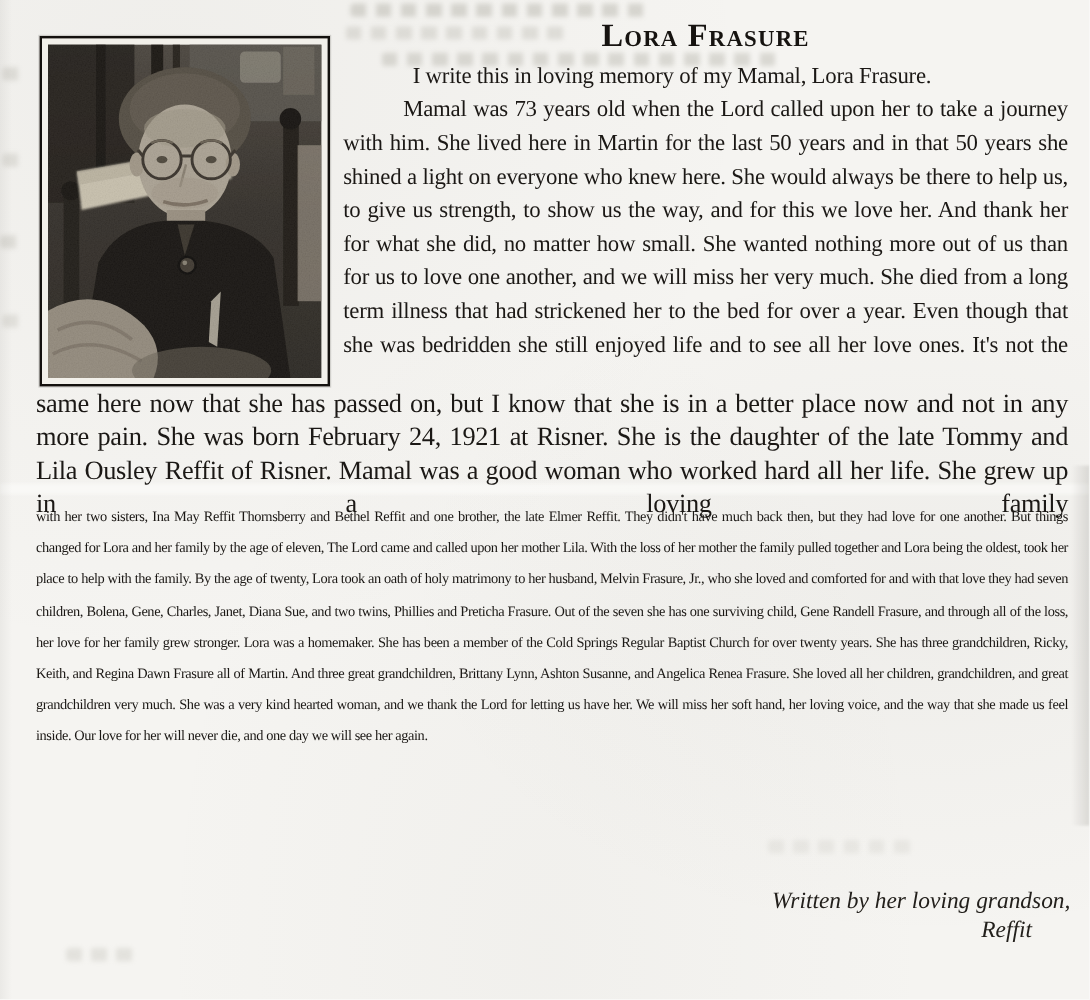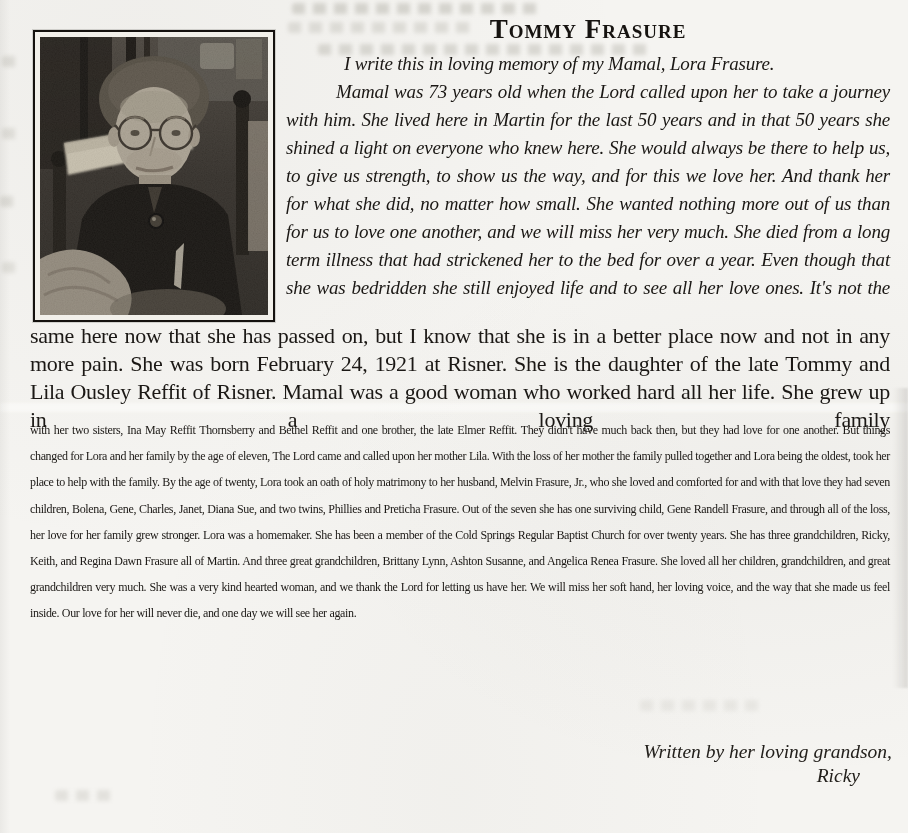--- a/index.html
+++ b/index.html
@@ -33,21 +33,20 @@
     position:absolute;left:286px;top:12px;width:604px;
     text-align:center;
     font-size:27px;line-height:34px;font-weight:bold;
     font-variant:small-caps;letter-spacing:1px;
     color:#161310;
   }
   .text-a{
     position:absolute;left:286px;top:50px;width:604px;
     font-size:19px;line-height:28px;letter-spacing:-0.2px;
     text-align:justify;
-    font-style:italic;
   }
   .text-a .intro{margin:0;text-indent:58px;}
   .text-a .beside{margin:0;text-indent:50px;text-align:justify;text-align-last:justify;}
   .text-b{
     position:absolute;left:30px;top:322px;width:860px;
     font-size:22px;line-height:28px;letter-spacing:-0.3px;
     text-align:justify;text-align-last:justify;
     margin:0;
   }
   .text-c{
@@ -164,29 +163,29 @@
       <polygon points="136,214 144,206 141,252 134,248" fill="#c9c2b1" opacity="0.85"></polygon>
 
       <path d="M0 222 Q42 198 80 234 Q98 254 88 278 L0 278 Z" fill="#9b9284"></path>
       <path d="M8 238 Q40 222 70 246 M4 258 Q38 240 78 264" stroke="#7d7466" stroke-width="3" fill="none" opacity="0.7"></path>
       <ellipse cx="128" cy="272" rx="58" ry="20" fill="#6e6659" opacity="0.55"></ellipse>
 
       <rect x="0" y="0" width="228" height="278" filter="url(#grain)" opacity="0.14"></rect>
     </svg>
   </div>
 
-  <div class="page-title">Tommy Frasure</div>
+  <div class="page-title">Lora Frasure</div>
 
   <div class="text-a">
     <p class="intro">I write this in loving memory of my Mamal, Lora Frasure.</p>
     <p class="beside">Mamal was 73 years old when the Lord called upon her to take a journey with him. She lived here in Martin for the last 50 years and in that 50 years she shined a light on everyone who knew here. She would always be there to help us, to give us strength, to show us the way, and for this we love her. And thank her for what she did, no matter how small. She wanted nothing more out of us than for us to love one another, and we will miss her very much. She died from a long term illness that had strickened her to the bed for over a year. Even though that she was bedridden she still enjoyed life and to see all her love ones. It's not the</p>
   </div>
 
   <p class="text-b">same here now that she has passed on, but I know that she is in a better place now and not in any more pain. She was born February 24, 1921 at Risner. She is the daughter of the late Tommy and Lila Ousley Reffit of Risner. Mamal was a good woman who worked hard all her life. She grew up in a loving family</p>
 
   <p class="text-c">with her two sisters, Ina May Reffit Thornsberry and Bethel Reffit and one brother, the late Elmer Reffit. They didn't have much back then, but they had love for one another. But things changed for Lora and her family by the age of eleven, The Lord came and called upon her mother Lila. With the loss of her mother the family pulled together and Lora being the oldest, took her place to help with the family. By the age of twenty, Lora took an oath of holy matrimony to her husband, Melvin Frasure, Jr., who she loved and comforted for and with that love they had seven children, Bolena, Gene, Charles, Janet, Diana Sue, and two twins, Phillies and Preticha Frasure. Out of the seven she has one surviving child, Gene Randell Frasure, and through all of the loss, her love for her family grew stronger. Lora was a homemaker. She has been a member of the Cold Springs Regular Baptist Church for over twenty years. She has three grandchildren, Ricky, Keith, and Regina Dawn Frasure all of Martin. And three great grandchildren, Brittany Lynn, Ashton Susanne, and Angelica Renea Frasure. She loved all her children, grandchildren, and great grandchildren very much. She was a very kind hearted woman, and we thank the Lord for letting us have her. We will miss her soft hand, her loving voice, and the way that she made us feel inside. Our love for her will never die, and one day we will see her again.</p>
 
   <div class="signature">
     <div>Written by her loving grandson,</div>
-    <div class="sig-name">Ricky</div>
+    <div class="sig-name">Reffit</div>
   </div>
 
 </div>
 
 </body></html>

